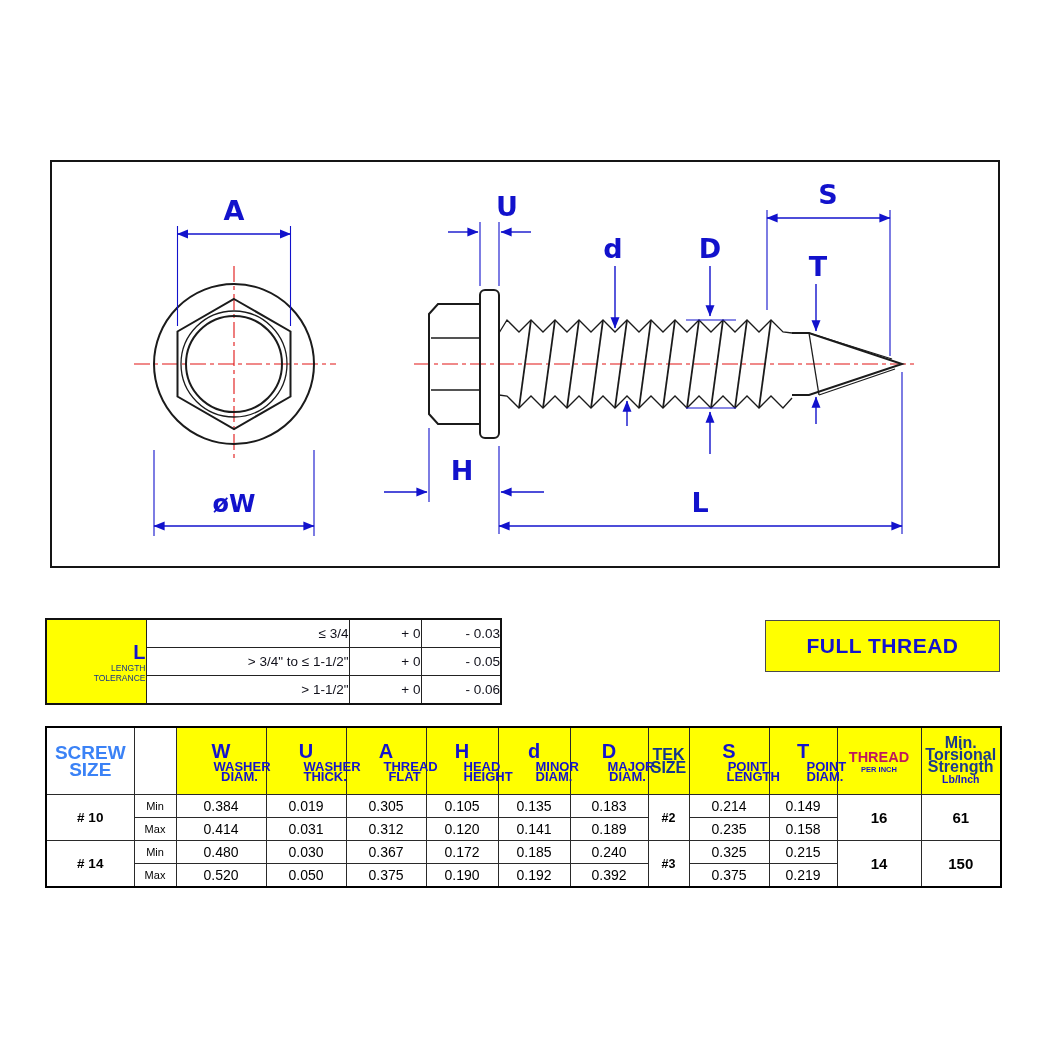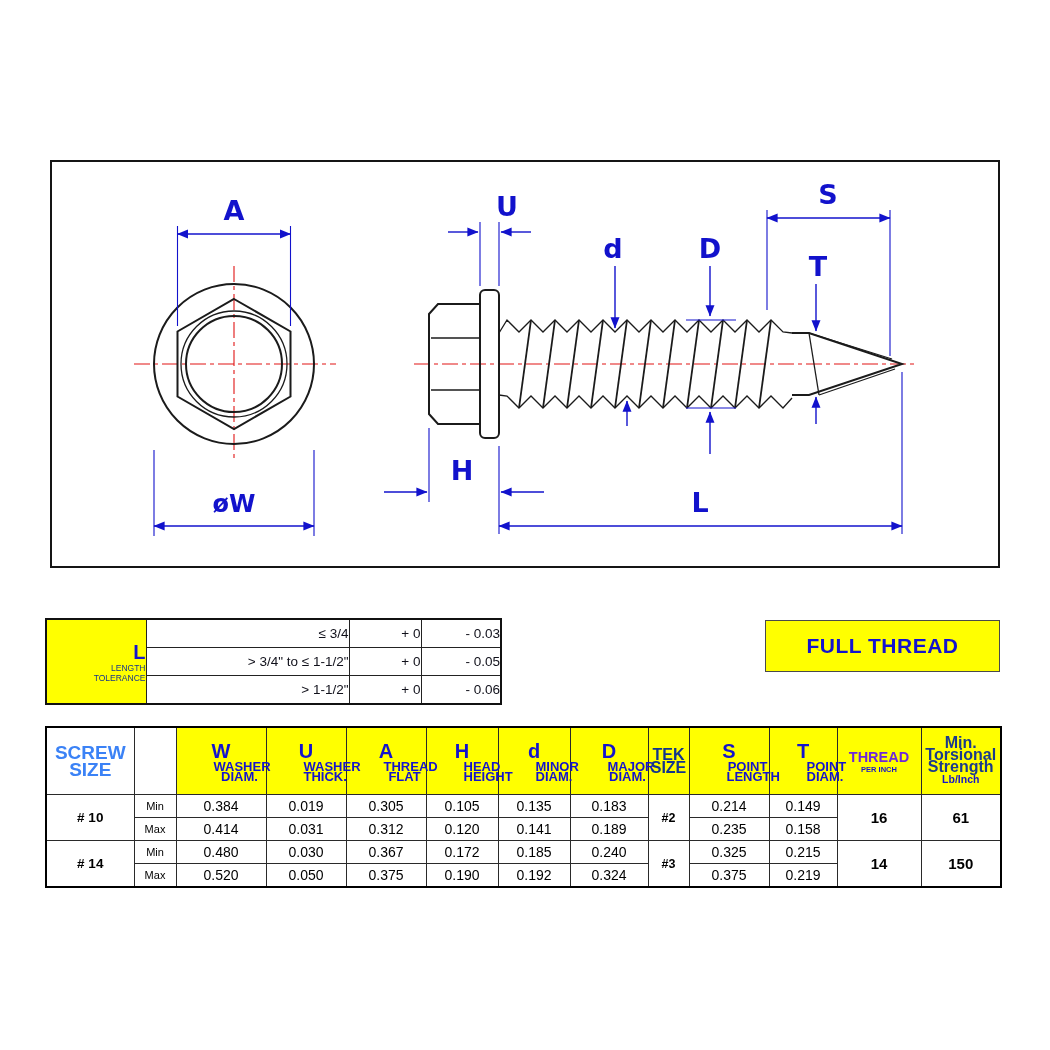--- a/index.html
+++ b/index.html
@@ -43,21 +43,21 @@
   .spec-table { position:absolute; left:45px; top:726px; width:955px;
                 border-collapse:collapse; table-layout:fixed; border:2px solid #000; }
   .spec-table th, .spec-table td { border:1px solid #2a2a2a; padding:0; text-align:center; }
   .spec-table th { height:66px; background:#fff; vertical-align:middle; }
   .spec-table th.yel { background:#ffff00; }
   .spec-table td { height:22px; font-size:14px; color:#000; background:#fff; }
   .screw-hd div { color:#3b82f6; font-weight:bold; font-size:19px; line-height:17px; }
   .letter  { color:#1414cc; font-weight:bold; font-size:20px; line-height:22px; }
   .caption { color:#1414cc; font-weight:bold; font-size:13px; line-height:10px;margin-left:37px; }
   .tek-line { color:#12358c; font-weight:bold; font-size:16px; line-height:13px; }
-  .thread-big { color:#6d28d9; font-weight:bold; font-size:14.5px; line-height:16px; }
+  .thread-big { color:#be185d; font-weight:bold; font-size:14.5px; line-height:16px; }
   .thread-small { color:#1414cc; font-weight:bold; font-size:7.5px; line-height:9px; }
   .tors-line { color:#1a3a8c; font-weight:bold; font-size:16px; line-height:12px; }
   .lbinch { color:#1414cc; font-weight:bold; font-size:10.5px; line-height:12px; }
   td.size { font-weight:bold; font-size:13.5px;text-align:center; }
   td.mm   { font-size:11px;margin-top:32px; }
   td.tek-val { font-weight:bold; font-size:12.5px; }
   td.thread-val, td.tors-val { font-weight:bold; font-size:15px; }
   tr.grp td { border-top:1.8px solid #000; }
 </style>
 </head>
@@ -329,20 +329,20 @@
       <td class="thread-val" rowspan="2">14</td>
       <td class="tors-val" rowspan="2">150</td>
     </tr>
     <tr>
       <td class="mm">Max</td>
       <td>0.520</td>
       <td>0.050</td>
       <td>0.375</td>
       <td>0.190</td>
       <td>0.192</td>
-      <td>0.324</td>
+      <td>0.392</td>
       <td>0.375</td>
       <td>0.219</td>
     </tr>
   </tbody>
     </table>
 
 </div>
 
 </body></html>

